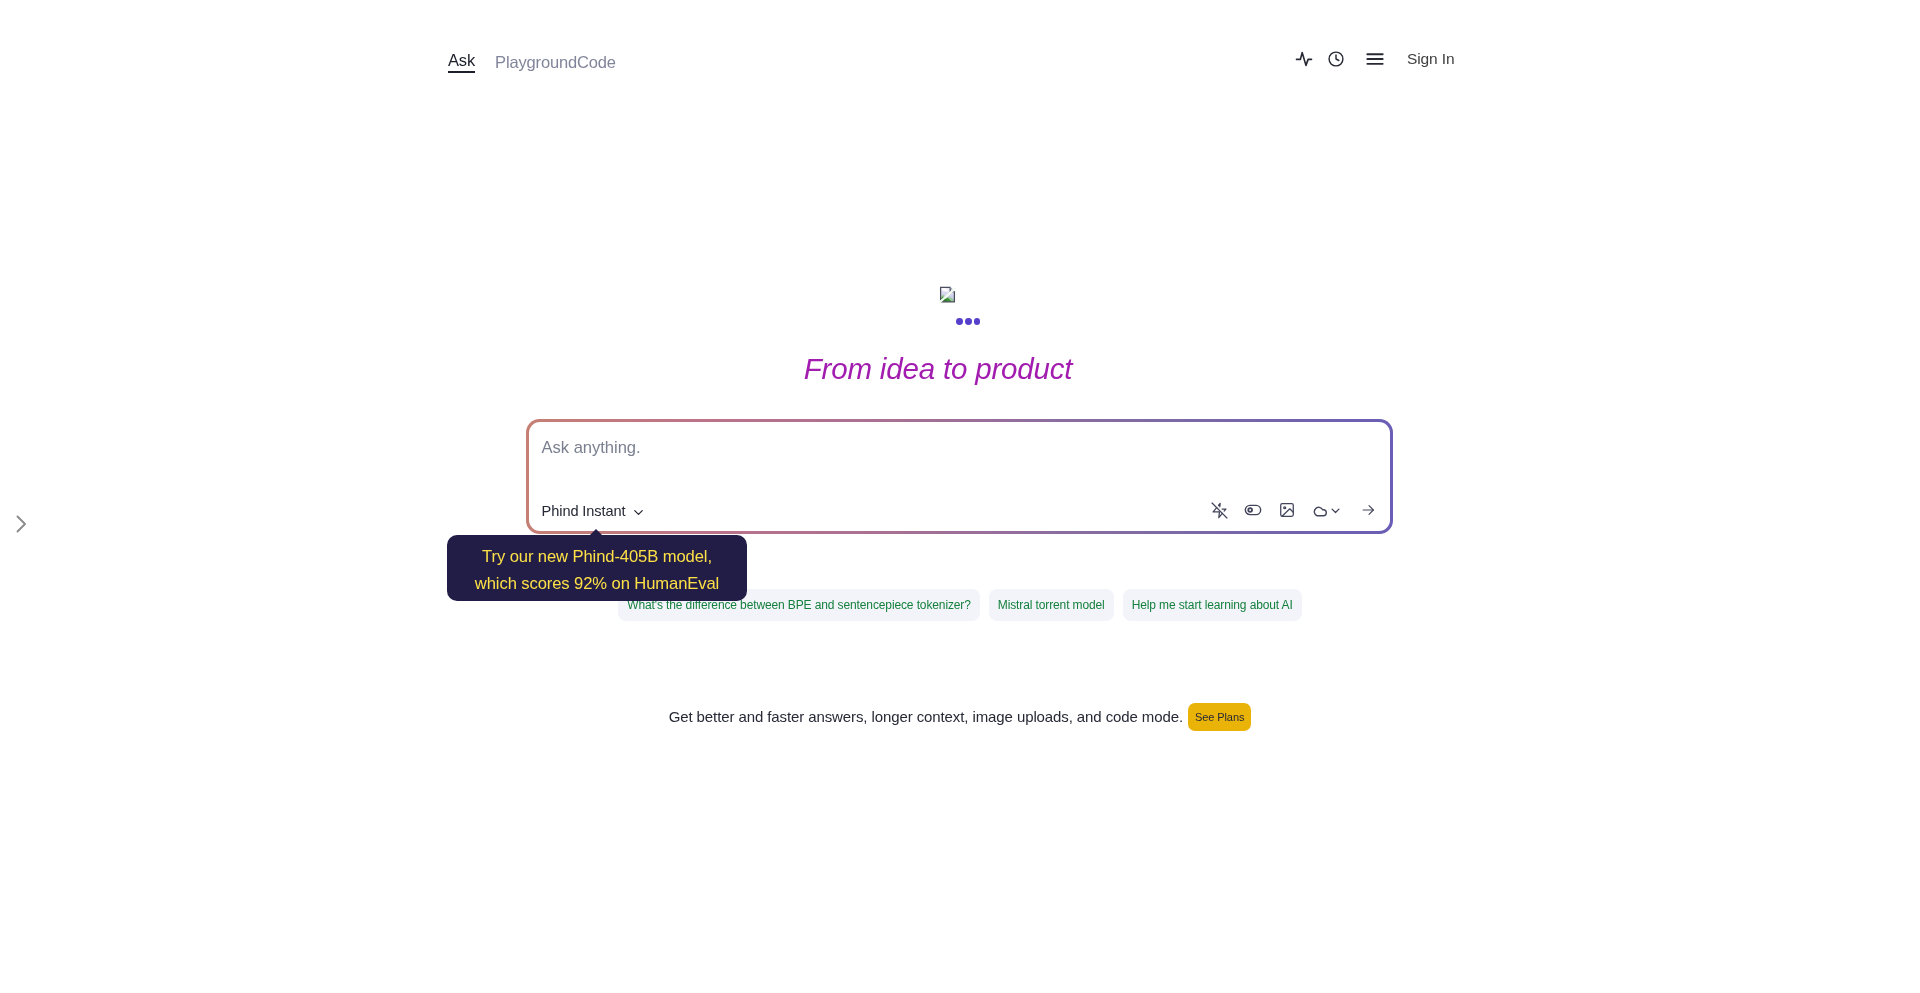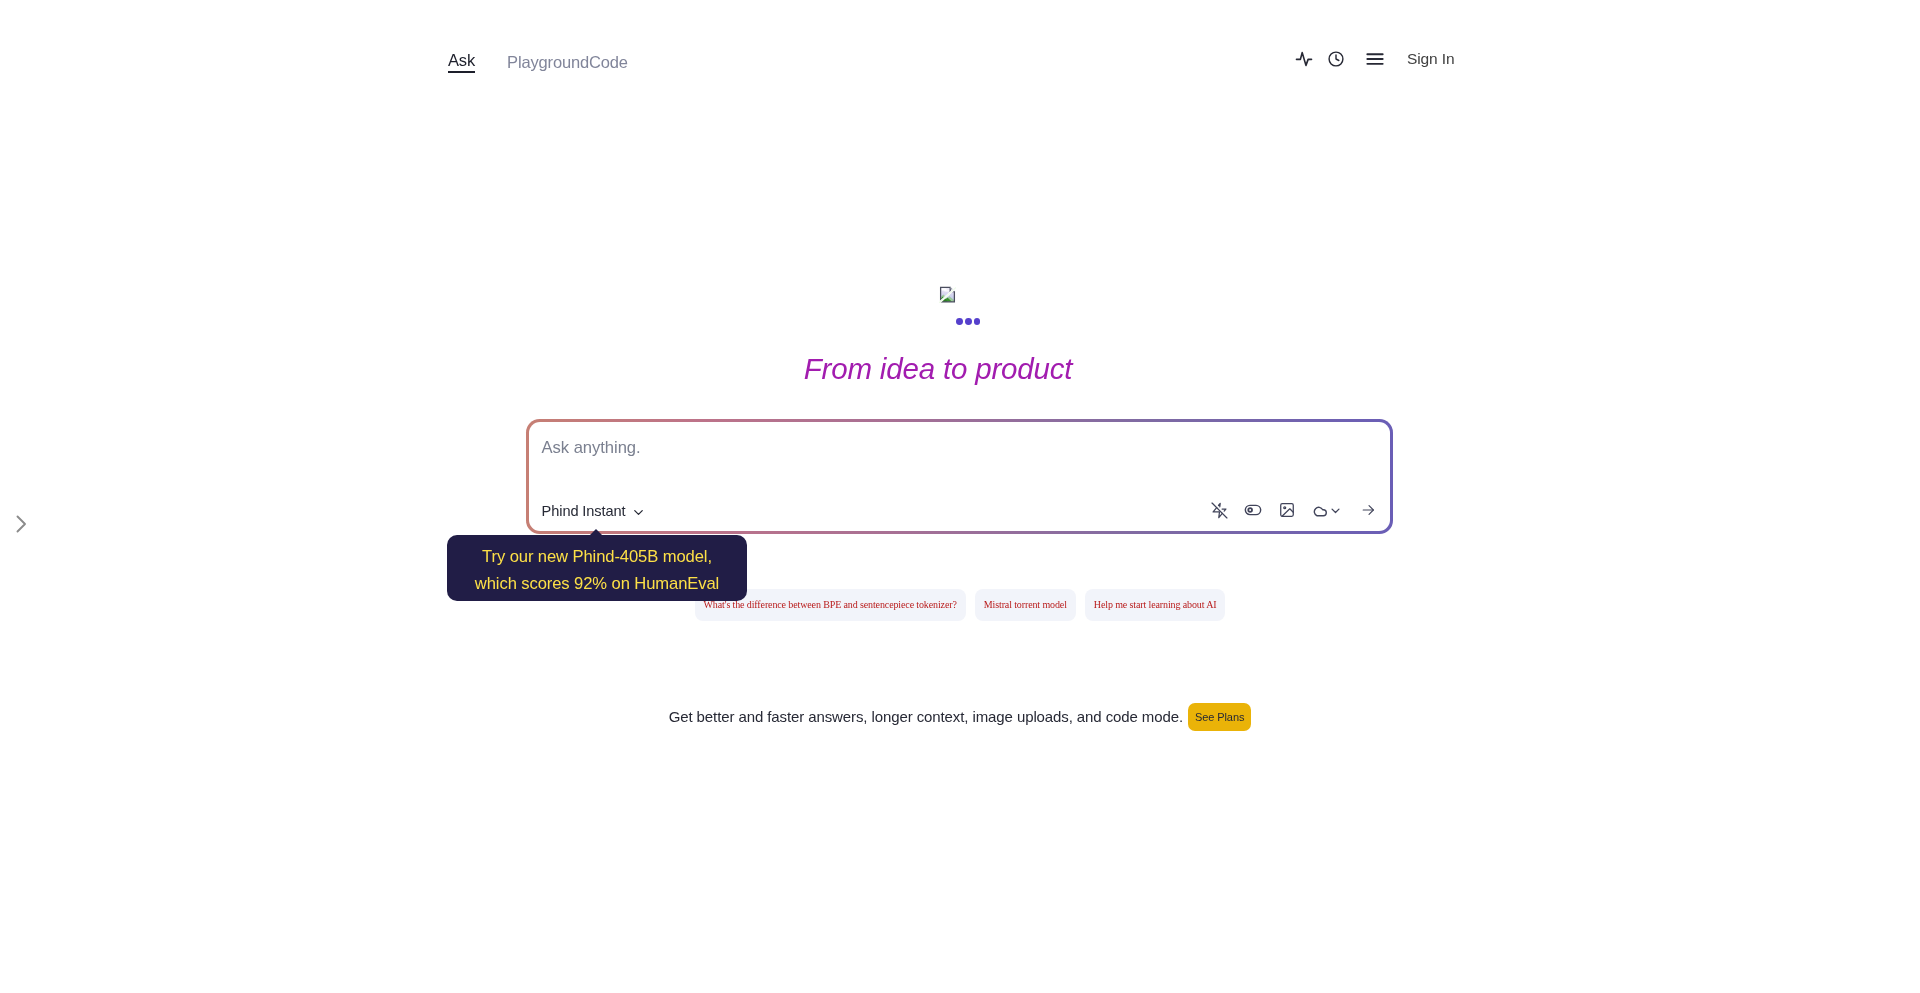--- a/index.html
+++ b/index.html
@@ -12,21 +12,21 @@
     color:#272935;
     -webkit-font-smoothing:antialiased;
   }
   .page { position:relative; width:1920px; height:993px; }
 
   
   .header { position:absolute; top:0; left:0; width:1920px; height:100px; }
   .nav-tabs { position:absolute; left:448px; top:52px; display:flex; align-items:flex-end; }
   .nav-tab { font-size:16.5px; line-height:17px; color:#81859a; letter-spacing:-0.15px; cursor:pointer; padding-bottom:2px; }
   .nav-tab.active { color:#1d1f2b; border-bottom:2px solid #1d1f2b; }
-  .nav-tab.t1 { margin-right:32px; }
+  .nav-tab.t1 { margin-right:20px; }
   .nav-tab.t2 { }
 
   .header-right { position:absolute; left:1295px; top:49px; display:flex; align-items:center; }
   .hdr-icon { color:#272935; cursor:pointer; display:flex; align-items:center; justify-content:center;}
   .hdr-icon.activity { width:18px; height:18px; margin-right:14px; }
   .hdr-icon.clockic  { width:18px; height:18px; margin-right:20px; }
   .hdr-icon.menuic   { width:20px; height:20px; margin-right:22px; }
   .signin { font-size:15.5px; color:#404040; cursor:pointer; line-height:18px; letter-spacing:-0.1px; }
 
   
@@ -61,21 +61,21 @@
   .tooltip { position:absolute; z-index:5; left:447px; top:535px; width:300px; height:66px; padding-top:8px;
     background:#211d46; color:#fde047; border-radius:10px; font-size:16.6px; line-height:27px;
     text-align:center; letter-spacing:-0.1px; }
   .tooltip:after { content:""; position:absolute; left:142px; top:-6px; width:0;height:0;
     border-left:7px solid transparent; border-right:7px solid transparent; border-bottom:7px solid #211d46; }
 
   
   .suggestions { position:absolute; left:520px; top:589px; width:880px; display:flex; flex-wrap:wrap;
     justify-content:center; align-content:flex-start; gap:9px 9px; }
   .chip { background:#f2f4fa; border-radius:8px; height:32px; line-height:32px; padding:0 9px;
-    font-size:10px; letter-spacing:-0.12px; color:#b91c1c; cursor:pointer; white-space:nowrap;font-family:Liberation Serif, serif; }
+    font-size:12px; letter-spacing:-0.12px; color:#15803d; cursor:pointer; white-space:nowrap; }
 
   
   .plans { position:absolute; left:0; top:703px; width:1920px; text-align:center;
     font-size:15px; line-height:28px; letter-spacing:-0.1px; color:#272935; }
   .plans-row { display:inline-flex; align-items:center; }
   .plans-row > span:first-child { margin-right:5px; }
   .see-plans { display:inline-block; background:#eab308; border-radius:7px; height:28px; line-height:28px;
     padding:0 7px; font-size:11px; cursor:pointer; }
 </style>
 </head>

